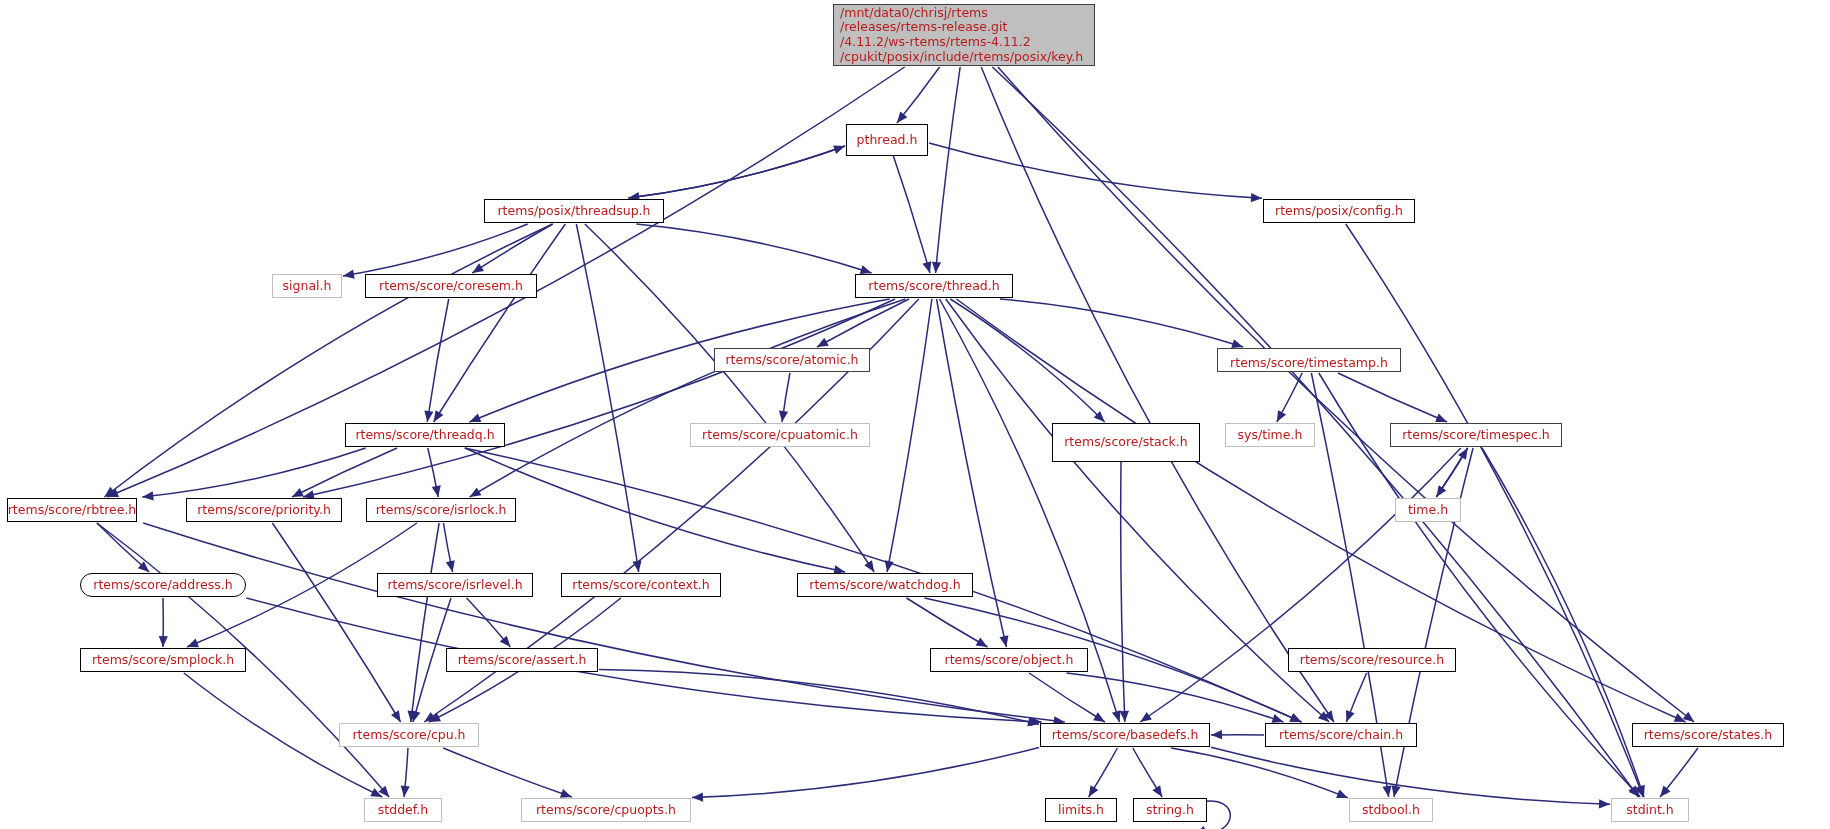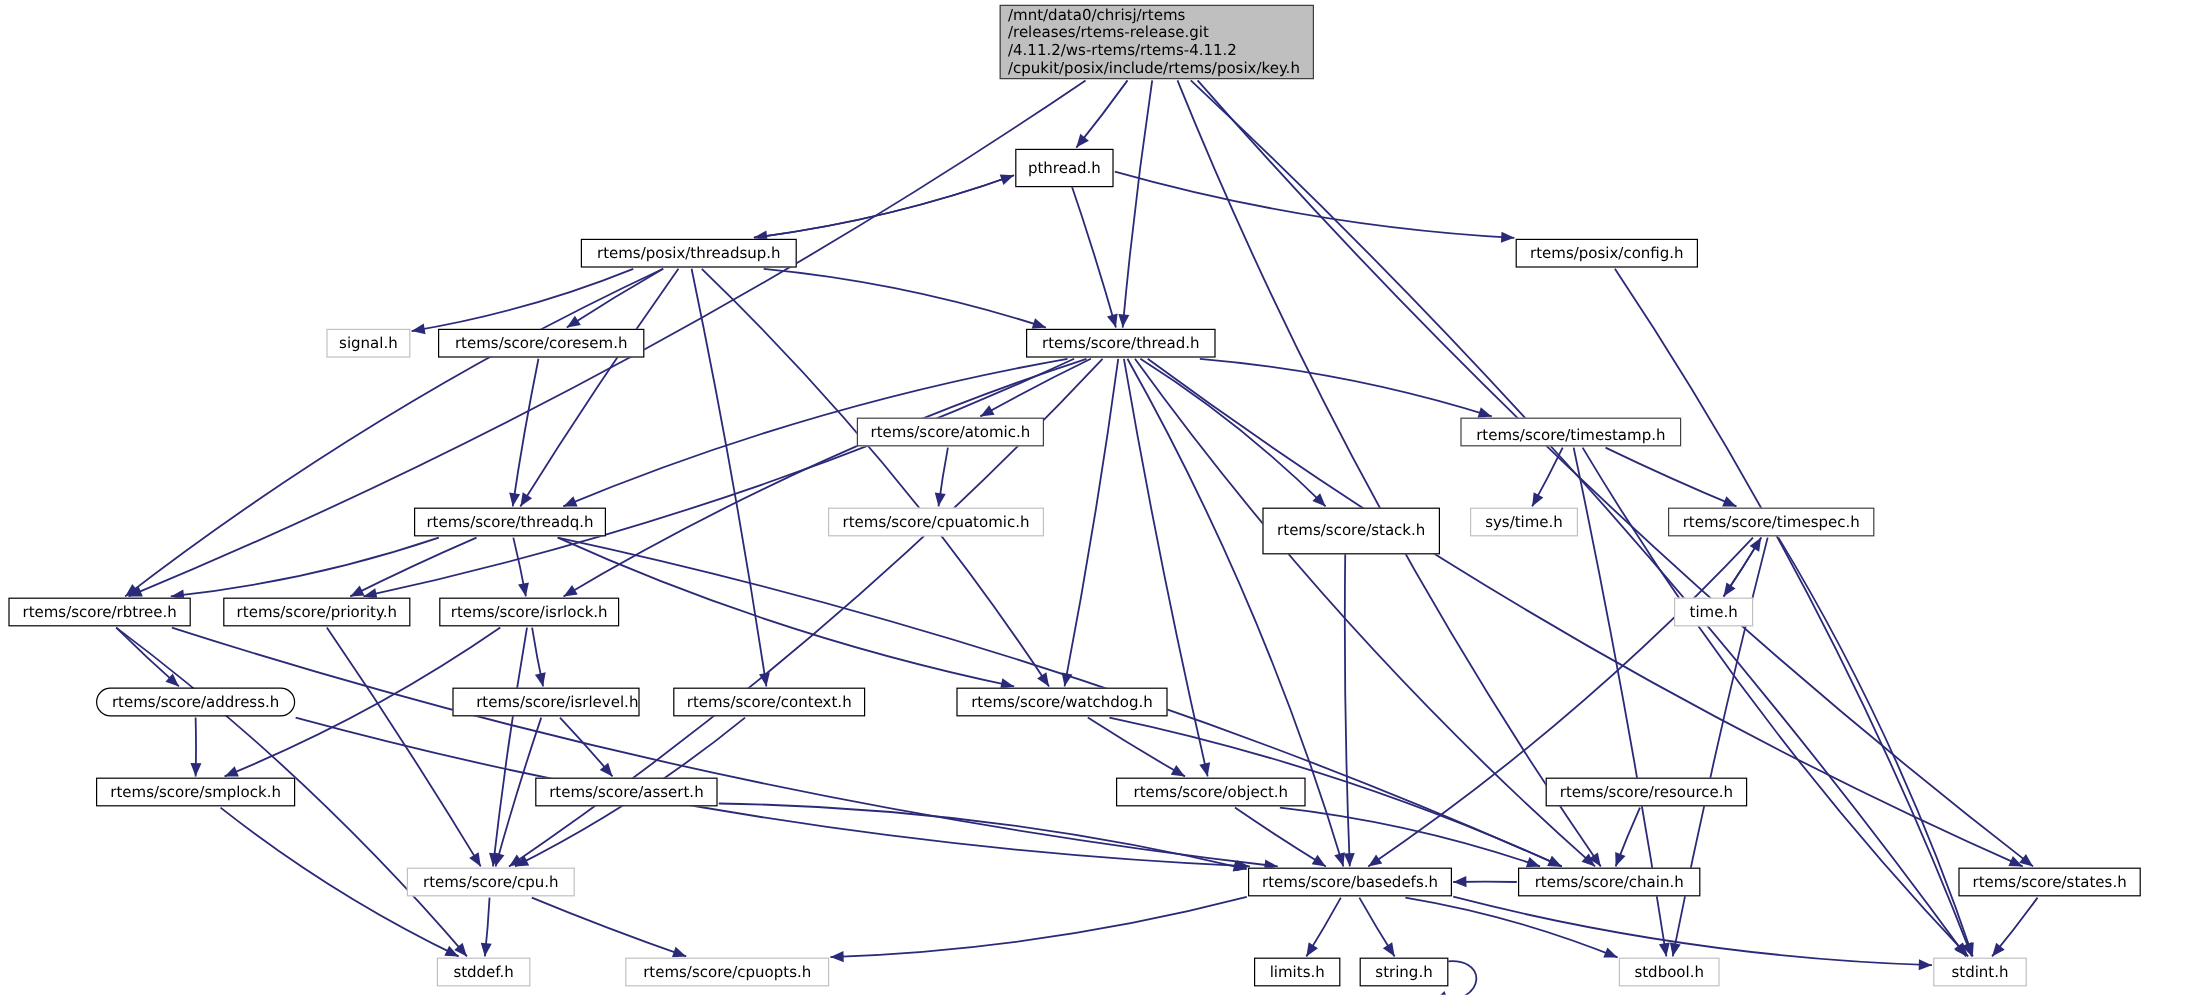--- a/index.html
+++ b/index.html
@@ -1,21 +1,21 @@
 <!DOCTYPE html>
 <html><head>
 <meta charset="utf-8">
 <style>
   html,body{margin:0;padding:0;background:#ffffff;}
   body{width:1830px;height:829px;overflow:hidden;font-family:"DejaVu Sans",sans-serif;}
   #graph{position:relative;width:1830px;height:829px;}
   svg{position:absolute;left:0;top:0;width:1830px;height:829px;}
   .node{position:absolute;box-sizing:border-box;display:flex;align-items:center;justify-content:center;
         background:#ffffff;white-space:pre;line-height:1.18;}
-  .node .lbl{font-size:12.5px;color:#000000;text-align:center;}
+  .node .lbl{font-size:12.5px;color:#b91c1c;text-align:center;}
   .n-internal{border:1.4px solid #000000;}
   .n-system{border:1.4px solid #c0c0c0;}
   .n-multi{border:1.9px solid #404040;}
   .n-root{border:1.6px solid #404040;background:#bfbfbf;text-align:left;
           justify-content:flex-start;padding:3px 6px;}
   .n-root .lbl{text-align:left;font-size:12.5px;}
 </style>
 </head>
 <body>
 
@@ -337,26 +337,26 @@
       <div class="node n-system" style="left: 272px; top: 274px; width: 70px; height: 24px;"><span class="lbl">signal.h</span></div>
       <div class="node n-internal" style="left: 365px; top: 274px; width: 172px; height: 24px;"><span class="lbl">rtems/score/coresem.h</span></div>
       <div class="node n-internal" style="left: 855px; top: 274px; width: 158px; height: 24px;"><span class="lbl">rtems/score/thread.h</span></div>
       <div class="node n-multi" style="left: 714px; top: 348px; width: 156px; height: 24px;"><span class="lbl">rtems/score/atomic.h</span></div>
       <div class="node n-multi" style="left: 1217px; top: 348px; width: 184px; height: 24px; align-items: flex-end;"><span class="lbl">rtems/score/timestamp.h</span></div>
       <div class="node n-internal" style="left: 345px; top: 423px; width: 160px; height: 24px;"><span class="lbl">rtems/score/threadq.h</span></div>
       <div class="node n-system" style="left: 690px; top: 423px; width: 180px; height: 24px;"><span class="lbl">rtems/score/cpuatomic.h</span></div>
       <div class="node n-internal" style="left: 1052px; top: 423px; width: 148px; height: 39px;"><span class="lbl">rtems/score/stack.h</span></div>
       <div class="node n-system" style="left: 1225px; top: 423px; width: 90px; height: 24px;"><span class="lbl">sys/time.h</span></div>
       <div class="node n-multi" style="left: 1390px; top: 423px; width: 172px; height: 24px;"><span class="lbl">rtems/score/timespec.h</span></div>
-      <div class="node n-internal" style="left: 7px; top: 498px; width: 152px; height: 24px;"><span class="lbl">rtems/score/rbtree.h</span></div>
+      <div class="node n-internal" style="left: 7px; top: 498px; width: 130px; height: 24px;"><span class="lbl">rtems/score/rbtree.h</span></div>
       <div class="node n-internal" style="left: 186px; top: 498px; width: 156px; height: 24px;"><span class="lbl">rtems/score/priority.h</span></div>
       <div class="node n-internal" style="left: 366px; top: 498px; width: 150px; height: 24px;"><span class="lbl">rtems/score/isrlock.h</span></div>
       <div class="node n-system" style="left: 1395px; top: 498px; width: 66px; height: 24px;"><span class="lbl">time.h</span></div>
       <div class="node n-internal" style="left: 80px; top: 573px; width: 166px; height: 24px; border-radius: 12px;"><span class="lbl">rtems/score/address.h</span></div>
-      <div class="node n-internal" style="left: 377px; top: 573px; width: 156px; height: 24px; justify-content: flex-end;"><span class="lbl">rtems/score/isrlevel.h</span></div>
+      <div class="node n-internal" style="left: 377px; top: 573px; width: 156px; height: 24px;"><span class="lbl">rtems/score/isrlevel.h</span></div>
       <div class="node n-internal" style="left: 561px; top: 573px; width: 160px; height: 24px;"><span class="lbl">rtems/score/context.h</span></div>
       <div class="node n-internal" style="left: 797px; top: 573px; width: 176px; height: 24px;"><span class="lbl">rtems/score/watchdog.h</span></div>
       <div class="node n-internal" style="left: 80px; top: 648px; width: 166px; height: 24px;"><span class="lbl">rtems/score/smplock.h</span></div>
       <div class="node n-internal" style="left: 446px; top: 648px; width: 152px; height: 24px;"><span class="lbl">rtems/score/assert.h</span></div>
       <div class="node n-internal" style="left: 930px; top: 648px; width: 158px; height: 24px;"><span class="lbl">rtems/score/object.h</span></div>
       <div class="node n-internal" style="left: 1288px; top: 648px; width: 168px; height: 24px;"><span class="lbl">rtems/score/resource.h</span></div>
       <div class="node n-system" style="left: 339px; top: 723px; width: 140px; height: 24px;"><span class="lbl">rtems/score/cpu.h</span></div>
       <div class="node n-internal" style="left: 1040px; top: 723px; width: 170px; height: 24px;"><span class="lbl">rtems/score/basedefs.h</span></div>
       <div class="node n-internal" style="left: 1265px; top: 723px; width: 152px; height: 24px;"><span class="lbl">rtems/score/chain.h</span></div>
       <div class="node n-internal" style="left: 1632px; top: 723px; width: 152px; height: 24px;"><span class="lbl">rtems/score/states.h</span></div>

